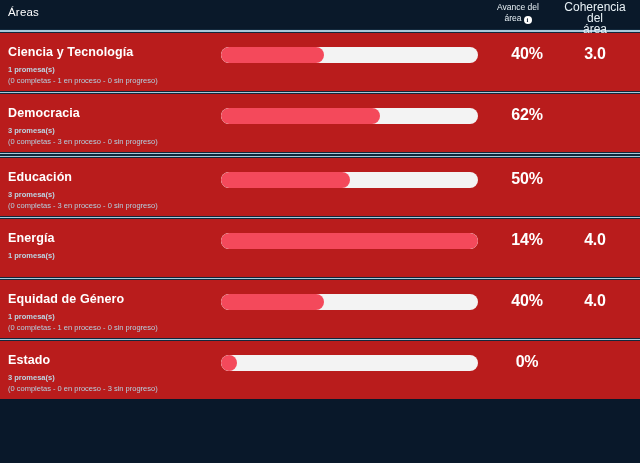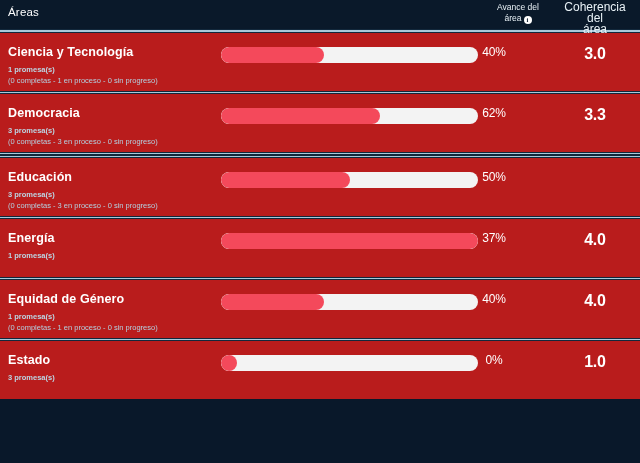--- a/index.html
+++ b/index.html
@@ -136,26 +136,26 @@
   }
   .bar-fill {
     height: 16px;
     background: #f4495b;
     border-radius: 8px;
     min-width: 16px;
   }
 
   .pct {
     position: absolute;
-    left: 463px;
+    left: 496px;
     top: 12px;
     width: 62px;
     text-align: center;
-    font-size: 12px;
-    font-weight: normal;
+    font-size: 16px;
+    font-weight: bold;
     color: #ffffff;
     letter-spacing: -.2px;
   }
   .coh {
     position: absolute;
     left: 557px;
     top: 12px;
     width: 76px;
     text-align: center;
     font-size: 16px;
@@ -198,59 +198,58 @@
       </div>
       <div class="divider thin"></div>
       <div class="row">
         <div class="row-name">Democracia</div>
         <div class="row-count">3 promesa(s)</div>
         <div class="row-breakdown">(0 completas - 3 en proceso - 0 sin progreso)</div>
         <div class="bar-track">
           <div class="bar-fill" style="width:62%"></div>
         </div>
         <div class="pct">62%</div>
-        <div class="coh">3.3</div>
       </div>
       <div class="divider thin"></div>
       <div class="divider thin"></div>
       <div class="row">
         <div class="row-name">Educación</div>
         <div class="row-count">3 promesa(s)</div>
         <div class="row-breakdown">(0 completas - 3 en proceso - 0 sin progreso)</div>
         <div class="bar-track">
           <div class="bar-fill" style="width:50%"></div>
         </div>
         <div class="pct">50%</div>
       </div>
       <div class="divider thin"></div>
       <div class="row">
         <div class="row-name">Energía</div>
         <div class="row-count">1 promesa(s)</div>
         <div class="bar-track">
           <div class="bar-fill" style="width:100%"></div>
         </div>
-        <div class="pct">37%</div>
+        <div class="pct">14%</div>
         <div class="coh">4.0</div>
       </div>
       <div class="divider thin"></div>
       <div class="row">
         <div class="row-name">Equidad de Género</div>
         <div class="row-count">1 promesa(s)</div>
         <div class="row-breakdown">(0 completas - 1 en proceso - 0 sin progreso)</div>
         <div class="bar-track">
           <div class="bar-fill" style="width:40%"></div>
         </div>
         <div class="pct">40%</div>
         <div class="coh">4.0</div>
       </div>
       <div class="divider thin"></div>
       <div class="row">
         <div class="row-name">Estado</div>
         <div class="row-count">3 promesa(s)</div>
+        <div class="row-breakdown">(0 completas - 0 en proceso - 3 sin progreso)</div>
         <div class="bar-track">
           <div class="bar-fill" style="width:0%"></div>
         </div>
         <div class="pct">0%</div>
-        <div class="coh">1.0</div>
       </div>
     </div>
 
 </div>
 
 </body></html>

